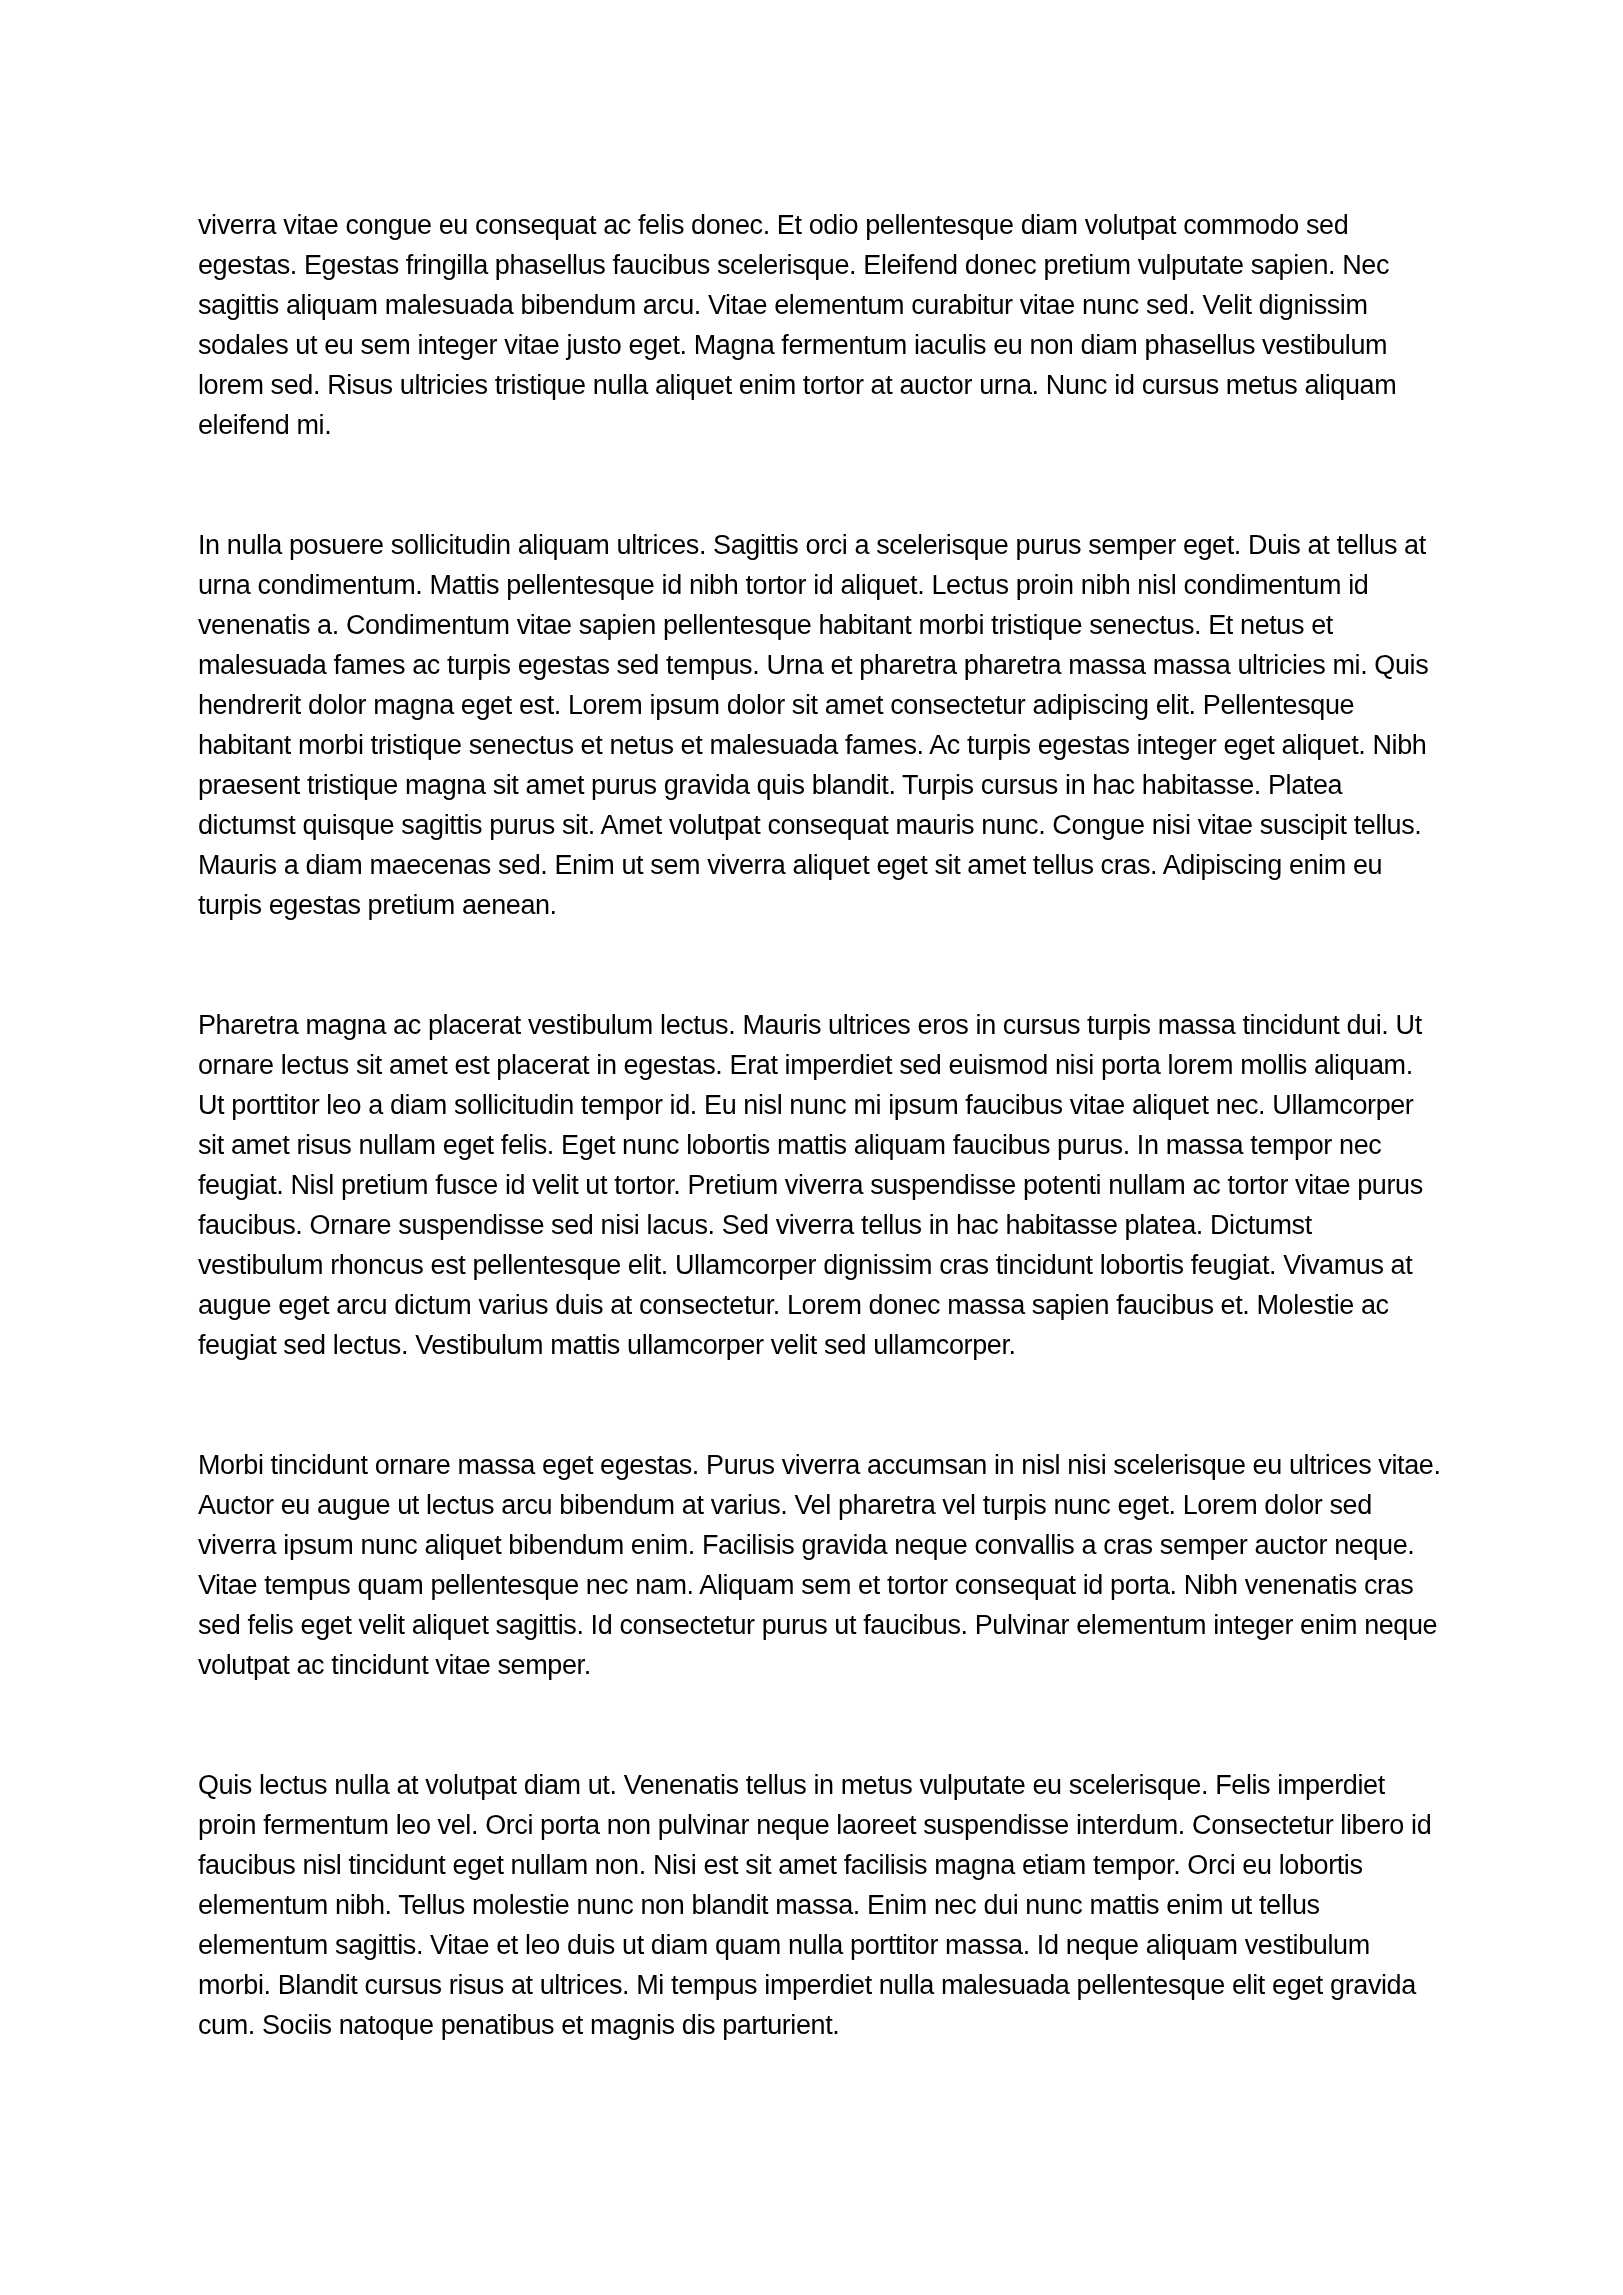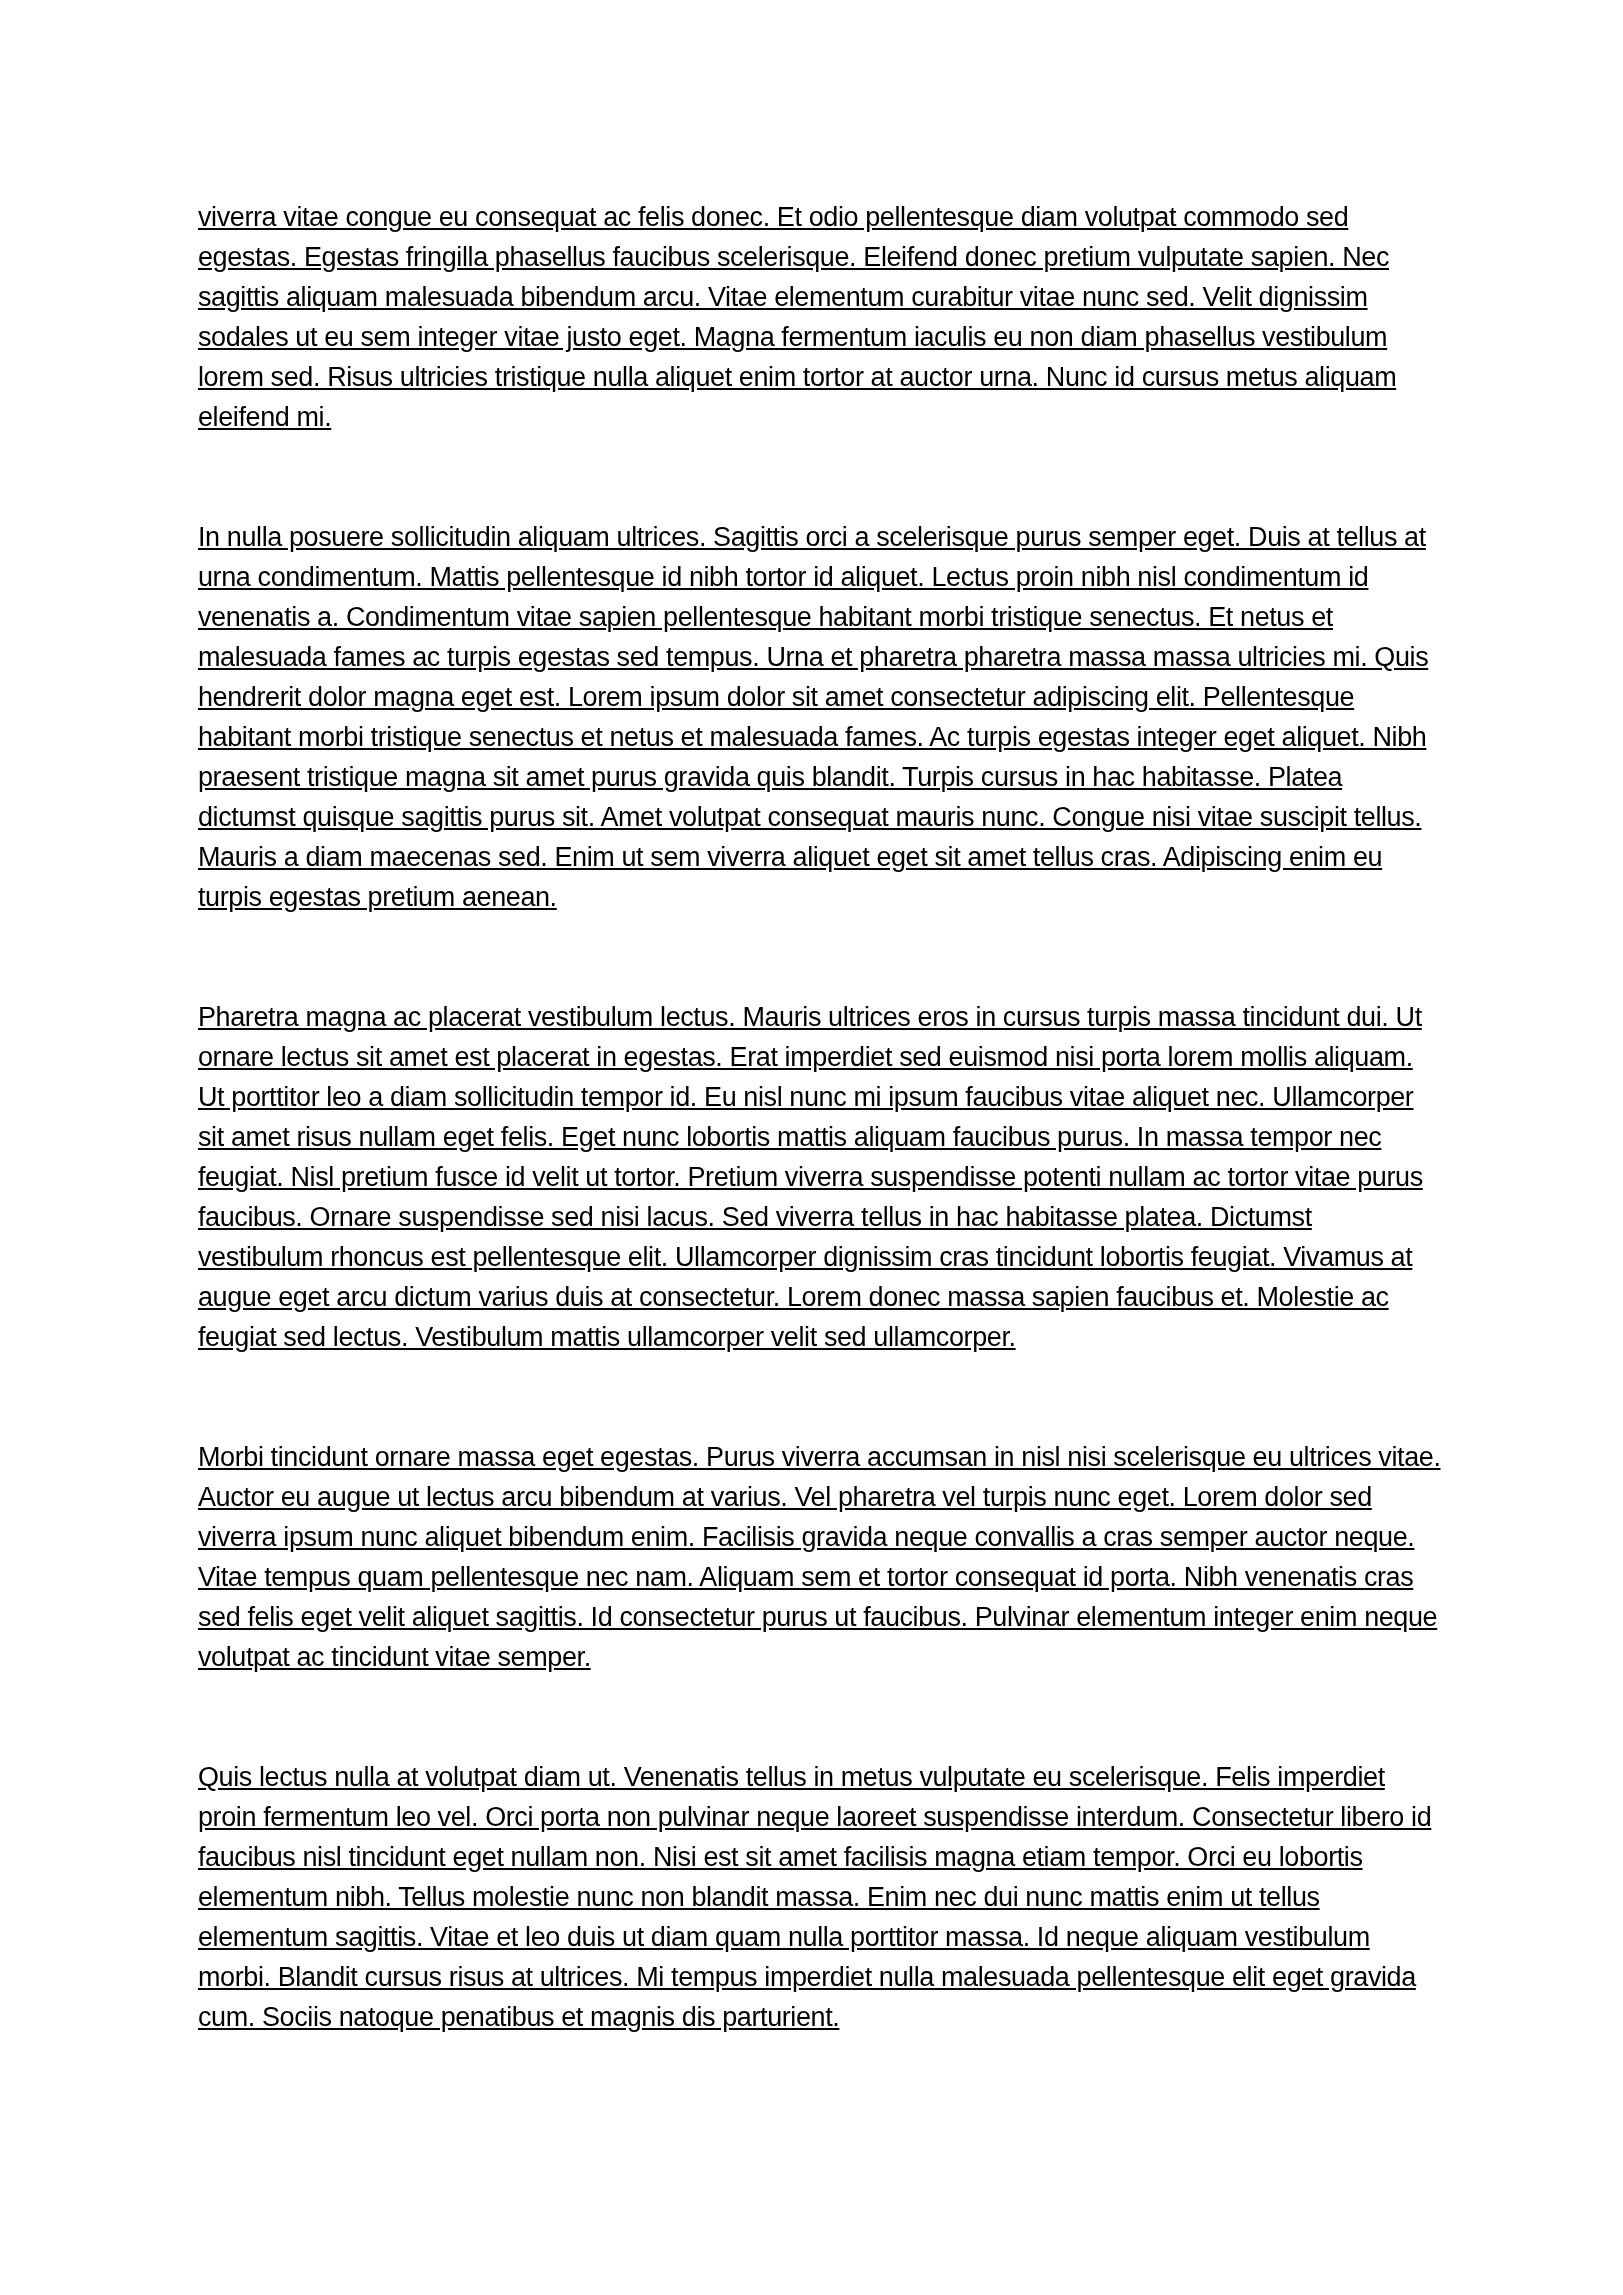--- a/index.html
+++ b/index.html
@@ -3,21 +3,21 @@
 <meta charset="utf-8">
 <style>
   html, body { margin: 0; padding: 0; background: #ffffff; }
   body { width: 1623px; height: 2295px; position: relative; overflow: hidden; }
   .page {
     position: absolute; left: 198px; top: 193px; width: 1243px;
     font-family: "Liberation Sans", sans-serif;
     font-size: 27px; line-height: 40px; color: #000000;
     letter-spacing: -0.4px;
   }
-  .para { margin: 4px 0 80px 0; text-decoration: underline; }
+  .para { margin: 12px 0 80px 0; }
 </style>
 </head>
 <body>
 
 <div class="page">
   <p class="para">viverra vitae congue eu consequat ac felis donec. Et odio pellentesque diam volutpat commodo sed egestas. Egestas fringilla phasellus faucibus scelerisque. Eleifend donec pretium vulputate sapien. Nec sagittis aliquam malesuada bibendum arcu. Vitae elementum curabitur vitae nunc sed. Velit dignissim sodales ut eu sem integer vitae justo eget. Magna fermentum iaculis eu non diam phasellus vestibulum lorem sed. Risus ultricies tristique nulla aliquet enim tortor at auctor urna. Nunc id cursus metus aliquam eleifend mi.</p>
   <p class="para">In nulla posuere sollicitudin aliquam ultrices. Sagittis orci a scelerisque purus semper eget. Duis at tellus at urna condimentum. Mattis pellentesque id nibh tortor id aliquet. Lectus proin nibh nisl condimentum id venenatis a. Condimentum vitae sapien pellentesque habitant morbi tristique senectus. Et netus et malesuada fames ac turpis egestas sed tempus. Urna et pharetra pharetra massa massa ultricies mi. Quis hendrerit dolor magna eget est. Lorem ipsum dolor sit amet consectetur adipiscing elit. Pellentesque habitant morbi tristique senectus et netus et malesuada fames. Ac turpis egestas integer eget aliquet. Nibh praesent tristique magna sit amet purus gravida quis blandit. Turpis cursus in hac habitasse. Platea dictumst quisque sagittis purus sit. Amet volutpat consequat mauris nunc. Congue nisi vitae suscipit tellus. Mauris a diam maecenas sed. Enim ut sem viverra aliquet eget sit amet tellus cras. Adipiscing enim eu turpis egestas pretium aenean.</p>
   <p class="para">Pharetra magna ac placerat vestibulum lectus. Mauris ultrices eros in cursus turpis massa tincidunt dui. Ut ornare lectus sit amet est placerat in egestas. Erat imperdiet sed euismod nisi porta lorem mollis aliquam. Ut porttitor leo a diam sollicitudin tempor id. Eu nisl nunc mi ipsum faucibus vitae aliquet nec. Ullamcorper sit amet risus nullam eget felis. Eget nunc lobortis mattis aliquam faucibus purus. In massa tempor nec feugiat. Nisl pretium fusce id velit ut tortor. Pretium viverra suspendisse potenti nullam ac tortor vitae purus faucibus. Ornare suspendisse sed nisi lacus. Sed viverra tellus in hac habitasse platea. Dictumst vestibulum rhoncus est pellentesque elit. Ullamcorper dignissim cras tincidunt lobortis feugiat. Vivamus at augue eget arcu dictum varius duis at consectetur. Lorem donec massa sapien faucibus et. Molestie ac feugiat sed lectus. Vestibulum mattis ullamcorper velit sed ullamcorper.</p>
   <p class="para">Morbi tincidunt ornare massa eget egestas. Purus viverra accumsan in nisl nisi scelerisque eu ultrices vitae. Auctor eu augue ut lectus arcu bibendum at varius. Vel pharetra vel turpis nunc eget. Lorem dolor sed viverra ipsum nunc aliquet bibendum enim. Facilisis gravida neque convallis a cras semper auctor neque. Vitae tempus quam pellentesque nec nam. Aliquam sem et tortor consequat id porta. Nibh venenatis cras sed felis eget velit aliquet sagittis. Id consectetur purus ut faucibus. Pulvinar elementum integer enim neque volutpat ac tincidunt vitae semper.</p>
   <p class="para">Quis lectus nulla at volutpat diam ut. Venenatis tellus in metus vulputate eu scelerisque. Felis imperdiet proin fermentum leo vel. Orci porta non pulvinar neque laoreet suspendisse interdum. Consectetur libero id faucibus nisl tincidunt eget nullam non. Nisi est sit amet facilisis magna etiam tempor. Orci eu lobortis elementum nibh. Tellus molestie nunc non blandit massa. Enim nec dui nunc mattis enim ut tellus elementum sagittis. Vitae et leo duis ut diam quam nulla porttitor massa. Id neque aliquam vestibulum morbi. Blandit cursus risus at ultrices. Mi tempus imperdiet nulla malesuada pellentesque elit eget gravida cum. Sociis natoque penatibus et magnis dis parturient.</p>

